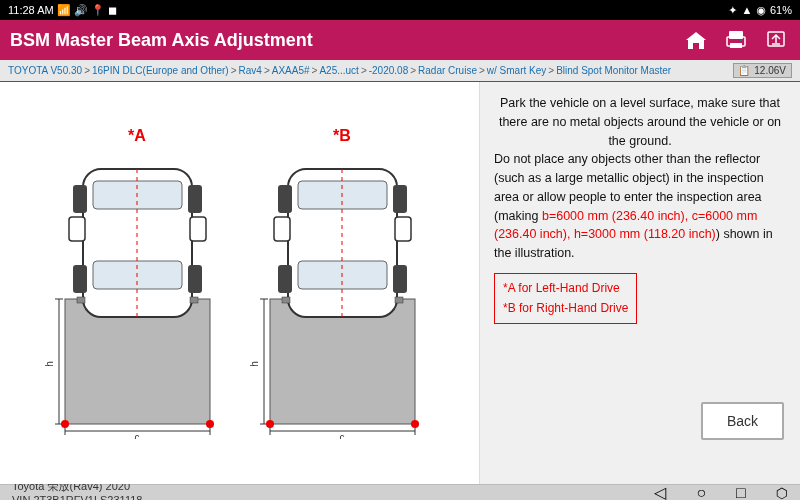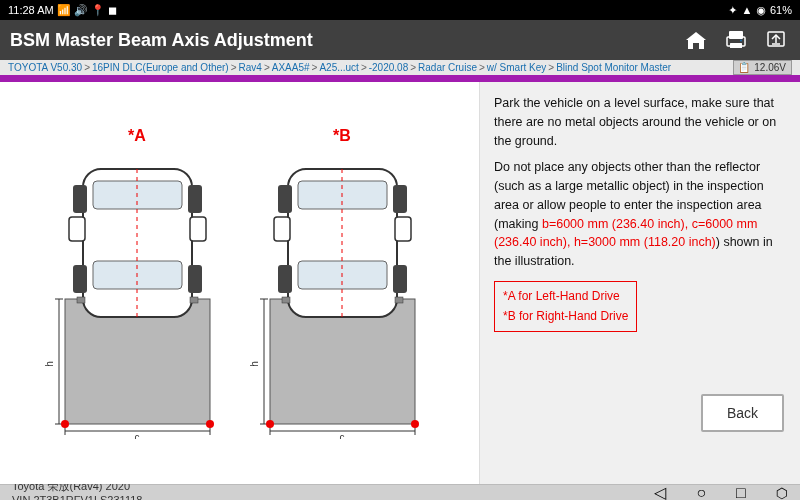--- a/index.html
+++ b/index.html
@@ -15,21 +15,21 @@
       align-items: center;
       justify-content: space-between;
       padding: 0 8px;
     }
     .status-left { display: flex; align-items: center; gap: 4px; }
     .status-right { display: flex; align-items: center; gap: 4px; }
 
     
     #header {
       height: 40px;
-      background: #404040;
+      background: #be185d;
       color: #fff;
       display: flex;
       align-items: center;
       justify-content: space-between;
       padding: 0 10px;
     }
     #header-title {
       font-size: 18px;
       font-weight: bold;
       color: #fff;
@@ -48,21 +48,21 @@
 
     
     #breadcrumb {
       height: 22px;
       background: #e8e8e8;
       font-size: 10px;
       color: #333;
       display: flex;
       align-items: center;
       padding: 0 8px;
-      border-bottom: 7px solid #a21caf;
+      border-bottom: 1px solid #a21caf;
       overflow: hidden;
       white-space: nowrap;
     }
     .breadcrumb-item { color: #1a6faf; }
     .breadcrumb-sep { color: #666; margin: 0 2px; }
     .version-badge {
       margin-left: auto;
       background: #d0d0d0;
       border: 1px solid #999;
       padding: 1px 5px;
@@ -321,31 +321,31 @@
           <line x1="92" y1="20" x2="92" y2="168" stroke="#e00" stroke-width="1" stroke-dasharray="4,4"></line>
 
           <rect x="32" y="148" width="8" height="6" fill="#888" stroke="#333" stroke-width="0.5"></rect>
           <rect x="145" y="148" width="8" height="6" fill="#888" stroke="#333" stroke-width="0.5"></rect>
         </svg>
       </div>
 
     </div>
 
     <div id="text-panel">
-      <p style="margin-bottom: 8px;">Park the vehicle on a level surface, make sure that there are no metal objects around the vehicle or on the ground.</p>
+      <p style=" text-align: center;">Park the vehicle on a level surface, make sure that there are no metal objects around the vehicle or on the ground.</p>
       <p>
         <span>Do not place any objects other than the reflector (such as a large metallic object) in the inspection area or allow people to enter the inspection area (making </span><span class="highlight-red">b=6000 mm (236.40 inch), c=6000 mm (236.40 inch), h=3000 mm (118.20 inch)</span><span>) shown in the illustration.</span>
       </p>
       <div class="legend-box">
         <div>*A for Left-Hand Drive</div>
         <div>*B for Right-Hand Drive</div>
       </div>
 
       
-      <div style="position: absolute; bottom: 52px; right: 16px; display: flex; gap: 12px; padding-left: 42px;">
+      <div style="position: absolute; bottom: 44px; right: 16px; display: flex; gap: 12px; padding-left: 42px;">
         <button class="action-btn">Back</button>
       </div>
     </div>
 
   </div>
 
   <div id="bottom-bar">
     <div class="vehicle-info">
       <div>Toyota 荣放(Rav4) 2020</div>
       <div>VIN 2T3B1RFV1LS231118</div>

